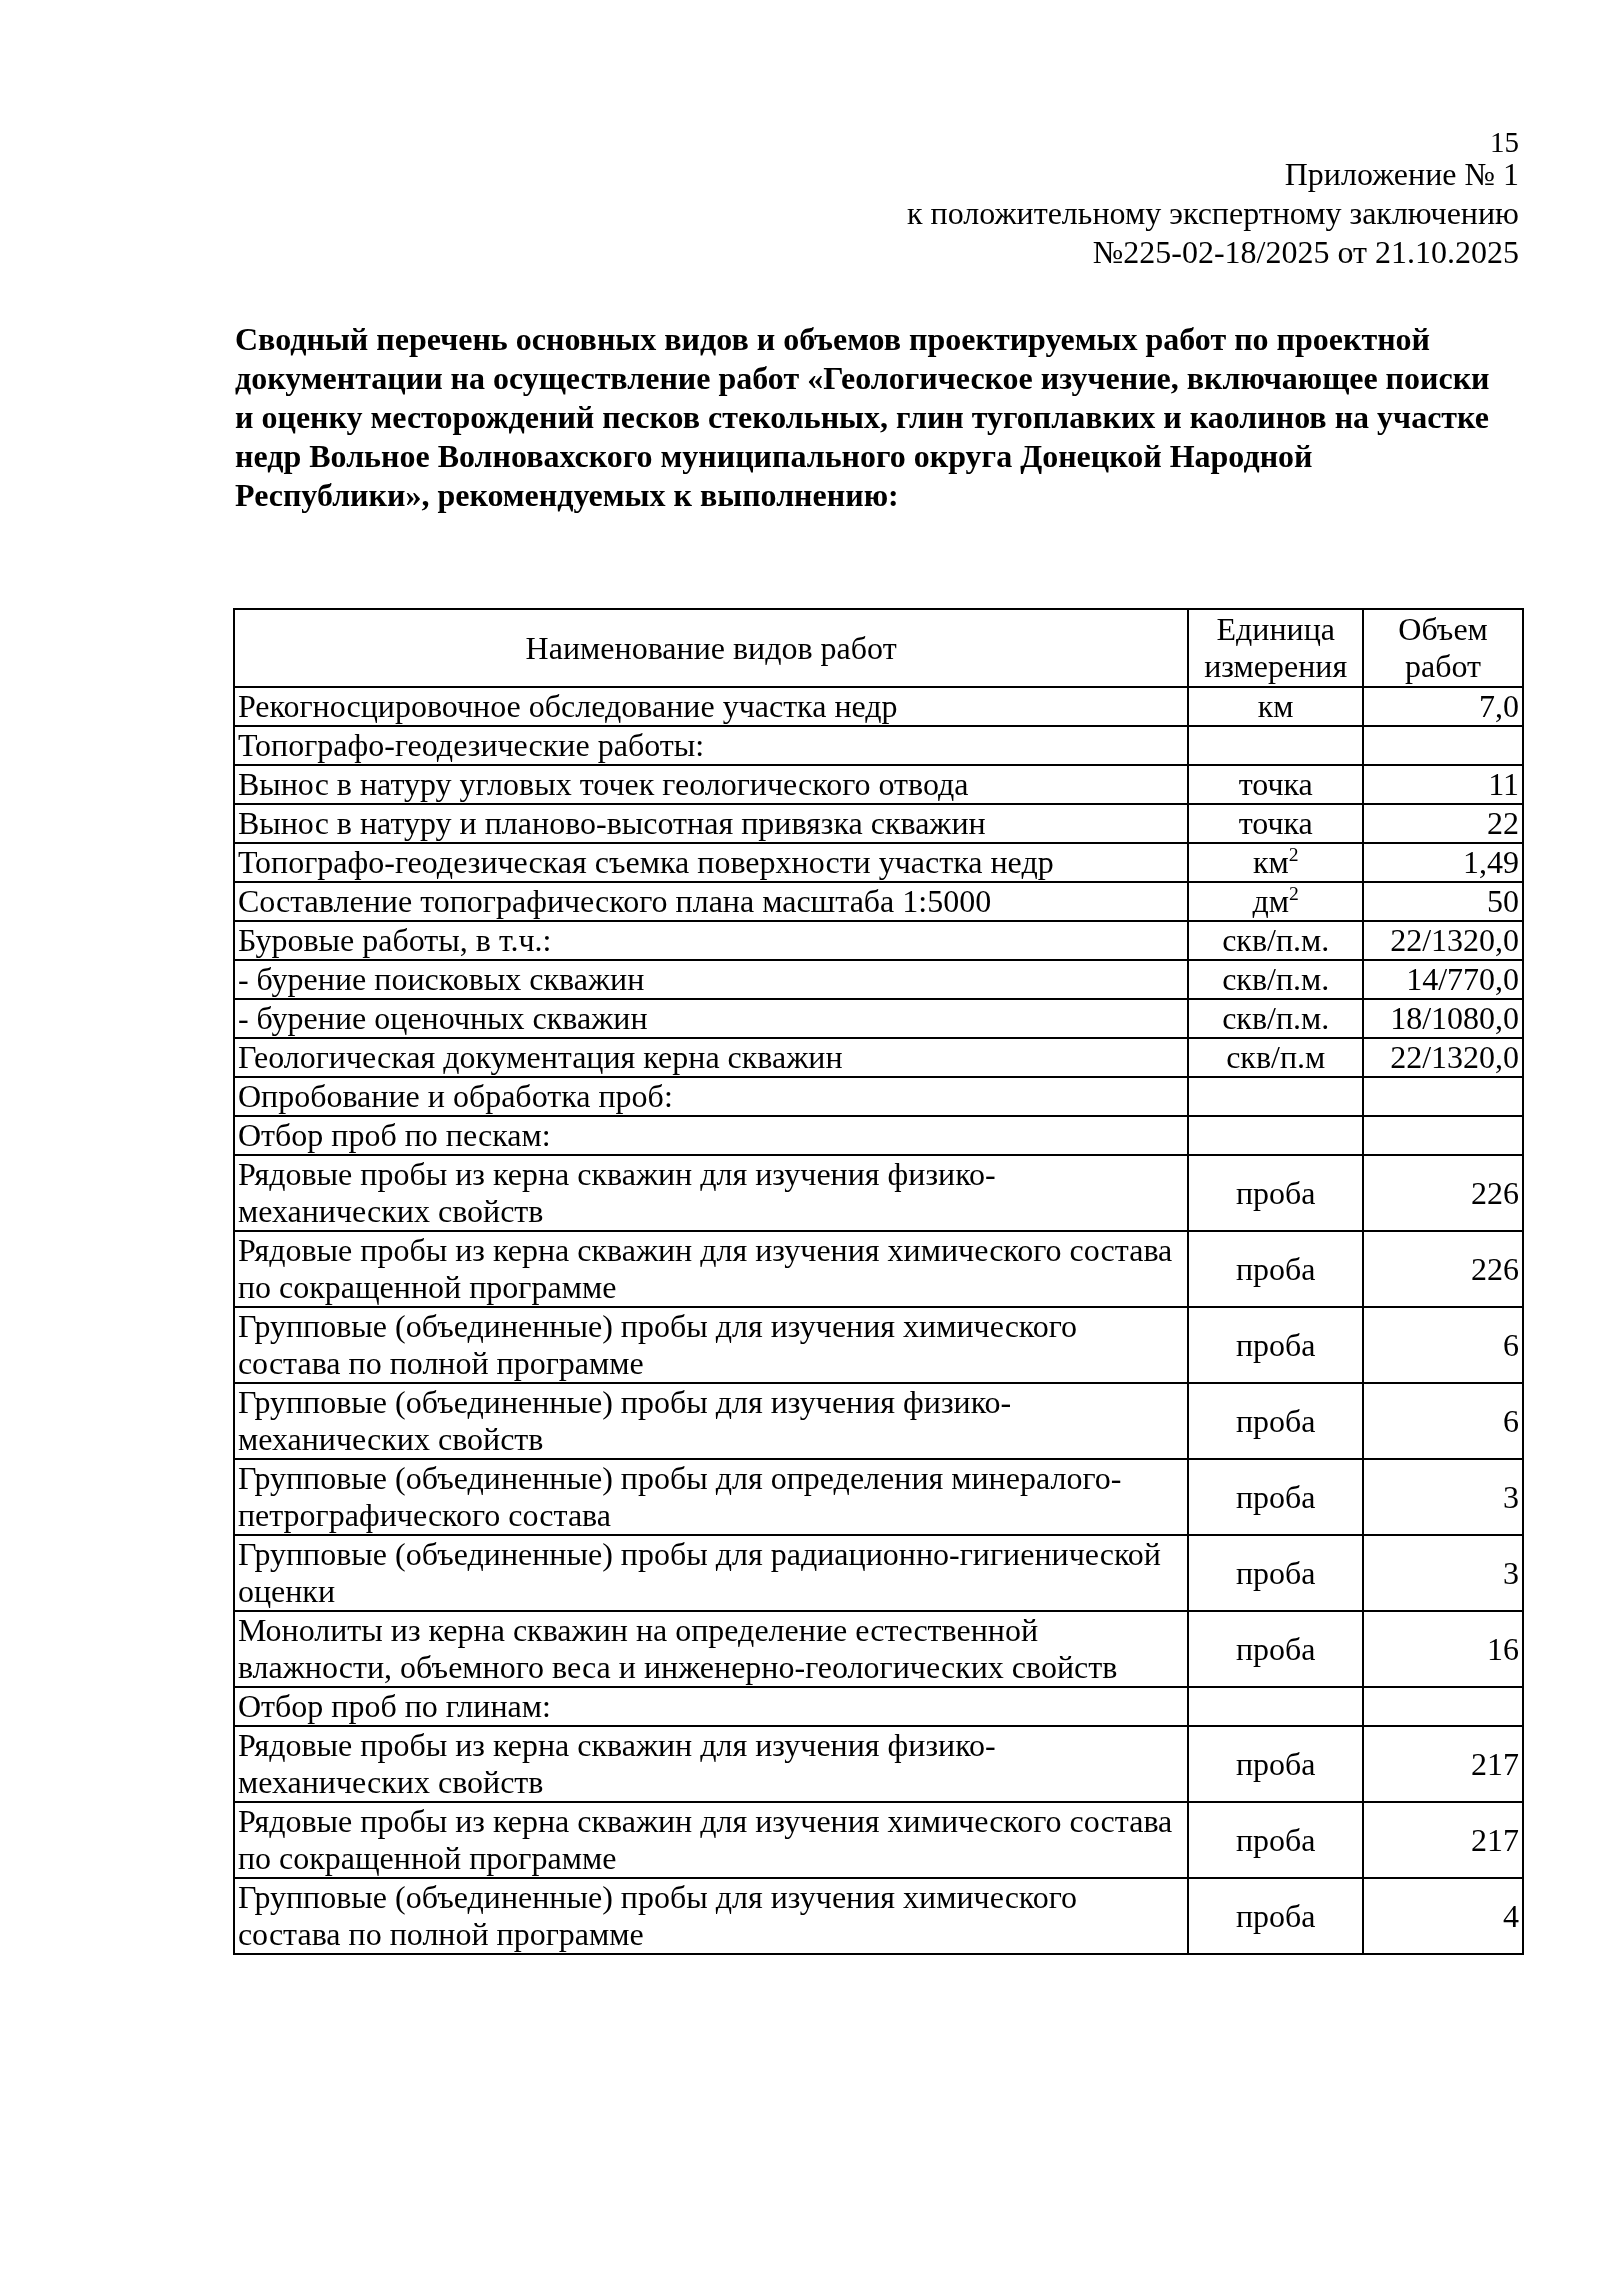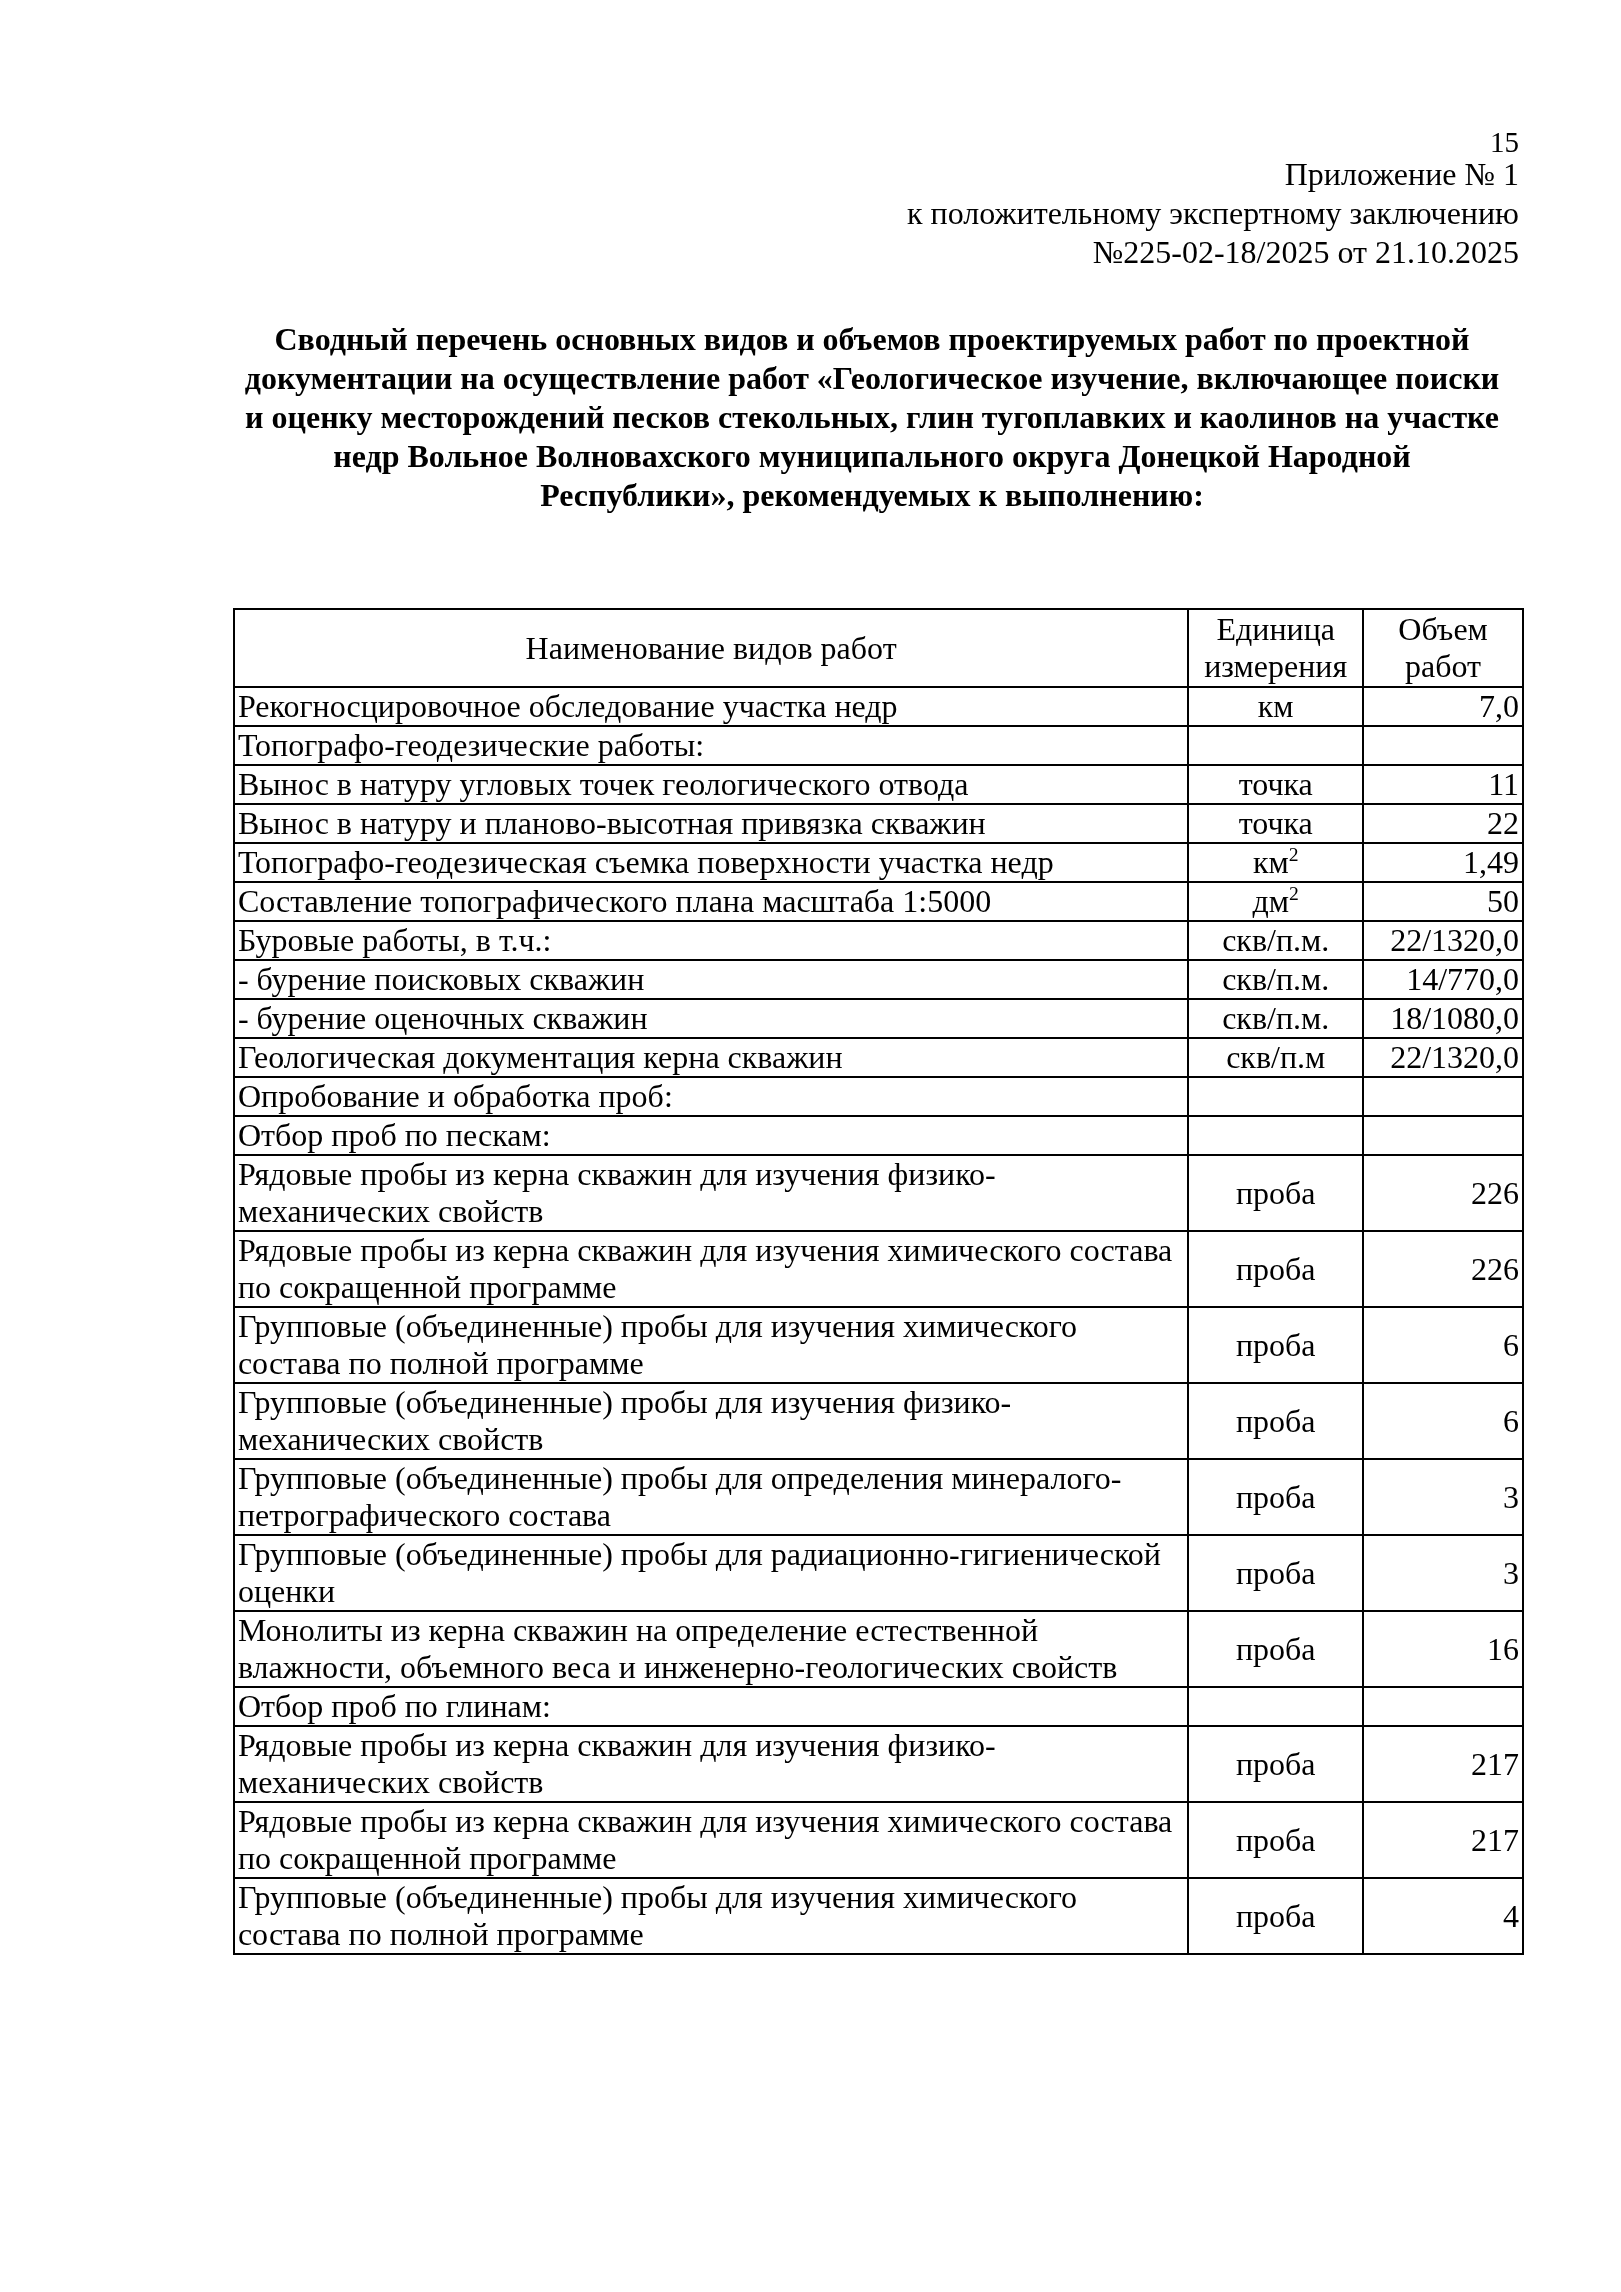--- a/index.html
+++ b/index.html
@@ -1,19 +1,19 @@
 <!DOCTYPE html>
 <html><head>
 <meta charset="utf-8">
 <style>
   html, body { margin: 0; padding: 0; background: #ffffff; }
   body { width: 1621px; height: 2293px; position: relative; font-family: "Liberation Serif", serif; color: #000; }
   .page-number { position: absolute; top: 78px; right: 102px; font-size: 29px; margin-top: 48px; }
   .annex { position: absolute; top: 155px; right: 102px; text-align: right; font-size: 32px; line-height: 39px; margin-left: 28px; }
-  .title { position: absolute; top: 320px; left: 235px; width: 1274px; text-align: center; font-weight: bold; font-size: 32px; line-height: 39px; }
+  .title { position: absolute; top: 320px; left: 235px; width: 1274px; text-align: left; font-weight: bold; font-size: 32px; line-height: 39px; }
   table.works { position: absolute; top: 608px; left: 233px; width: 1291px; border-collapse: collapse; font-size: 32px; line-height: 37px; }
   table.works td, table.works th { border: 2.5px solid #000; padding: 0 2.9px; vertical-align: middle; }
   table.works th { font-weight: normal; text-align: center; height: 76px; }
   .c-name { width: 946px; text-align: left; }
   .c-unit { width: 167px; text-align: center; }
   .c-vol { width: 152px; text-align: right; }
   td.c-name { padding-left: 2px; }
   sup { font-size: 19.6px; line-height: 0; vertical-align: 11.8px; }
 </style>
 </head>

